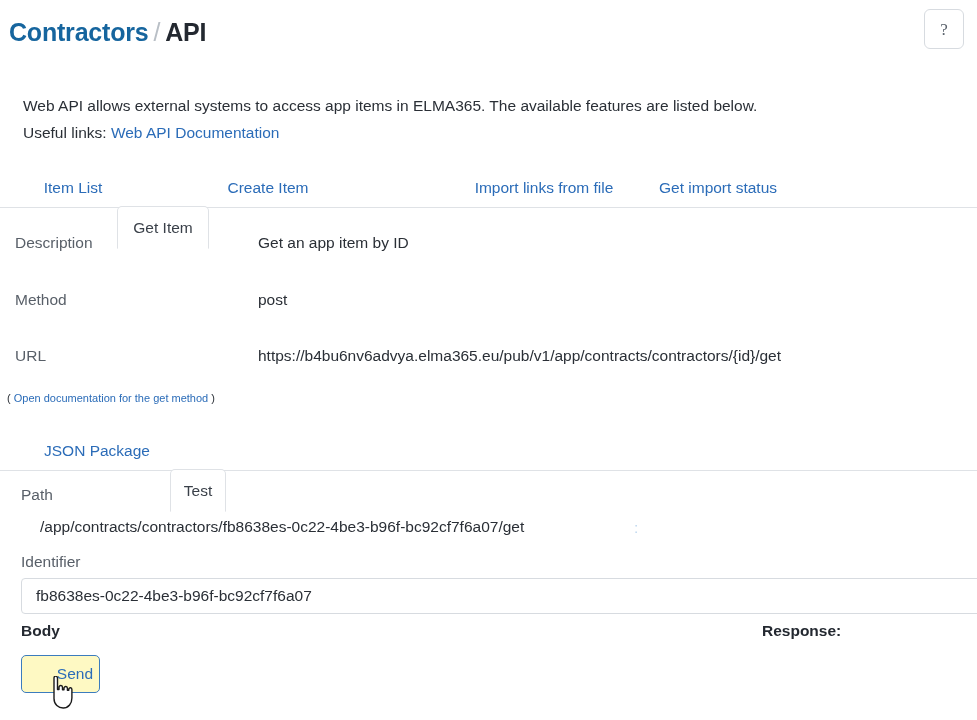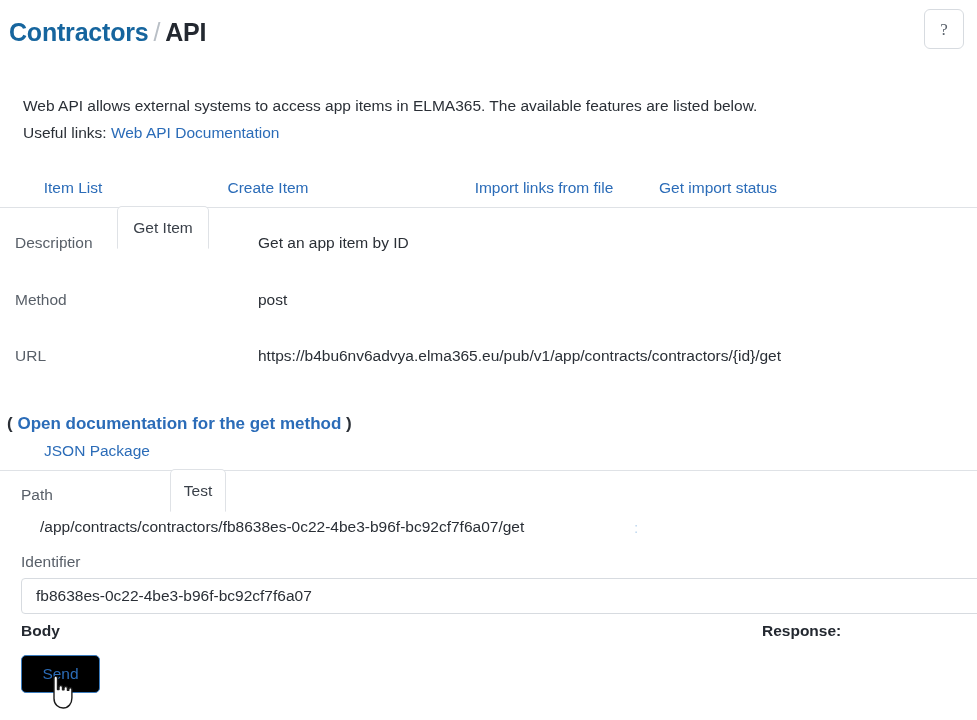--- a/index.html
+++ b/index.html
@@ -134,25 +134,24 @@
   }
   .detail-row .dd {
     position: absolute;
     left: 258px; top: 0;
     color: #2a2f36;
     white-space: nowrap;
   }
 
   .doclink-line {
     position: absolute;
-    left: 7px; top: 414px;
-    font-size: 17px;
-    color: #2a2f36;
-    white-space: nowrap;
-    font-weight: bold;
+    left: 7px; top: 392px;
+    font-size: 11px;
+    color: #2a2f36;
+    white-space: nowrap;
   }
   .doclink-line a {
     color: #2b6cb8;
     text-decoration: none;
     cursor: pointer;
   }
   .doclink-line .paren { color: #2a2f36; }
 
   
   .tabstrip.secondary { top: 429px; }
@@ -201,25 +200,26 @@
     outline: none;
   }
 
   .send-button {
     position: absolute;
     left: 21px; top: 655px;
     width: 79px;
     height: 38px;
     border: 1px solid #3b7cbe;
     border-radius: 5px;
-    background: #000000;
+    background: #fef9c3;
     color: #2b6cb8;
     font-family: "Liberation Sans", sans-serif;
     font-size: 15.5px;
     cursor: pointer;
+    text-align: right;
   }
 
   
   .cursor {
     position: absolute;
     left: 48px; top: 676px;
     width: 26px; height: 34px;
     pointer-events: none;
   }
 </style>

